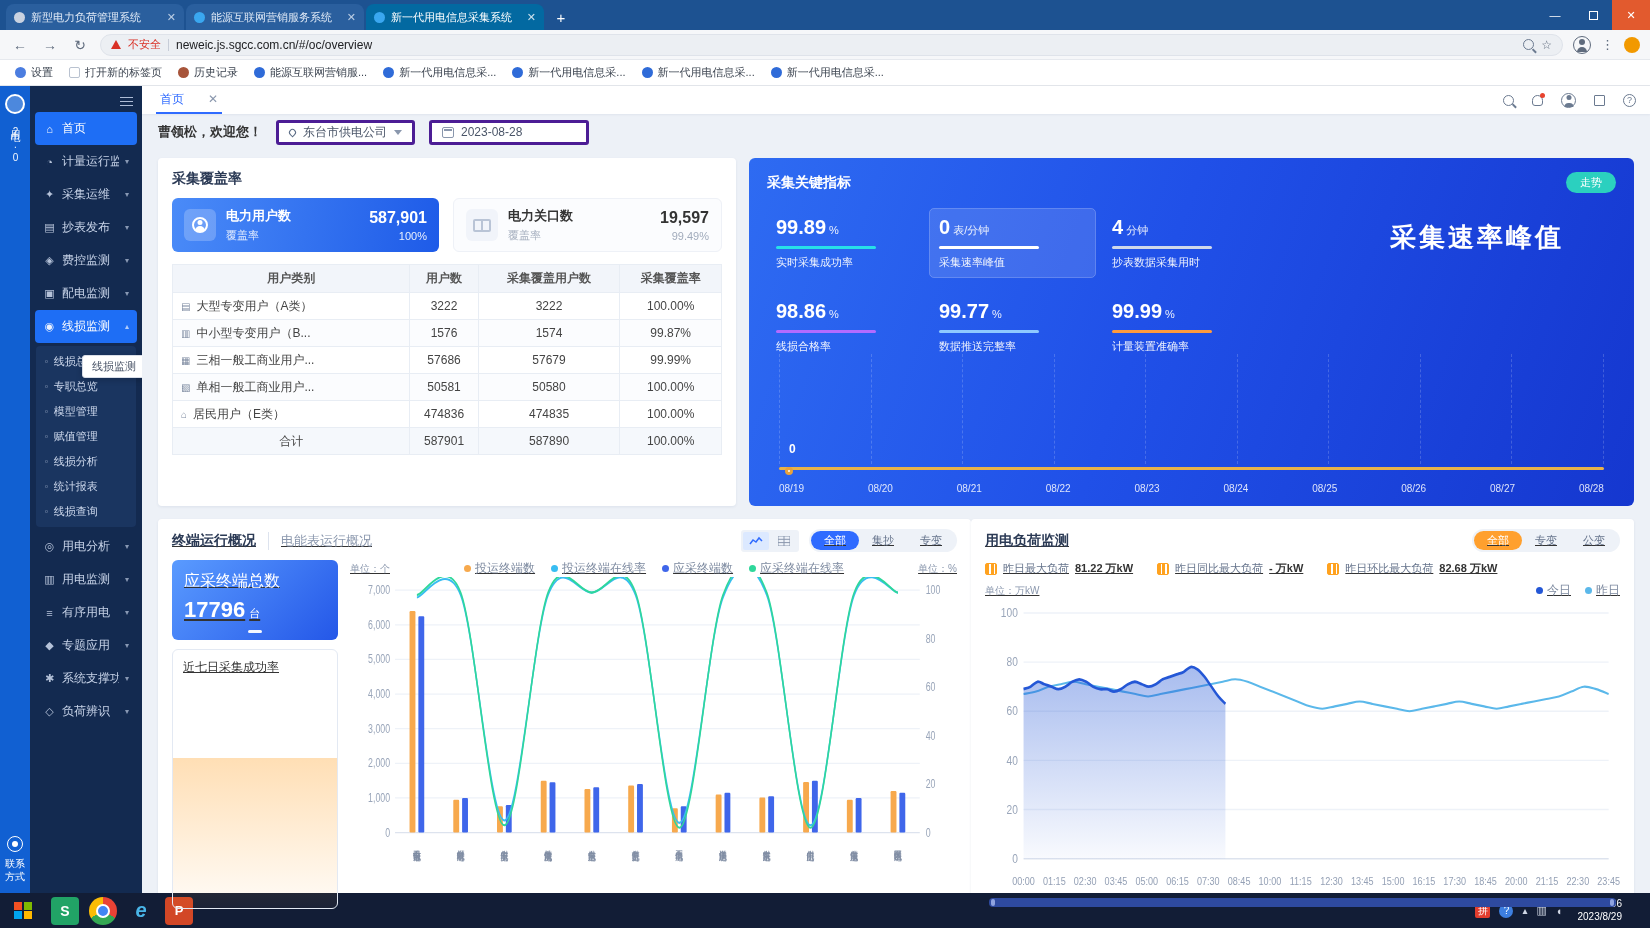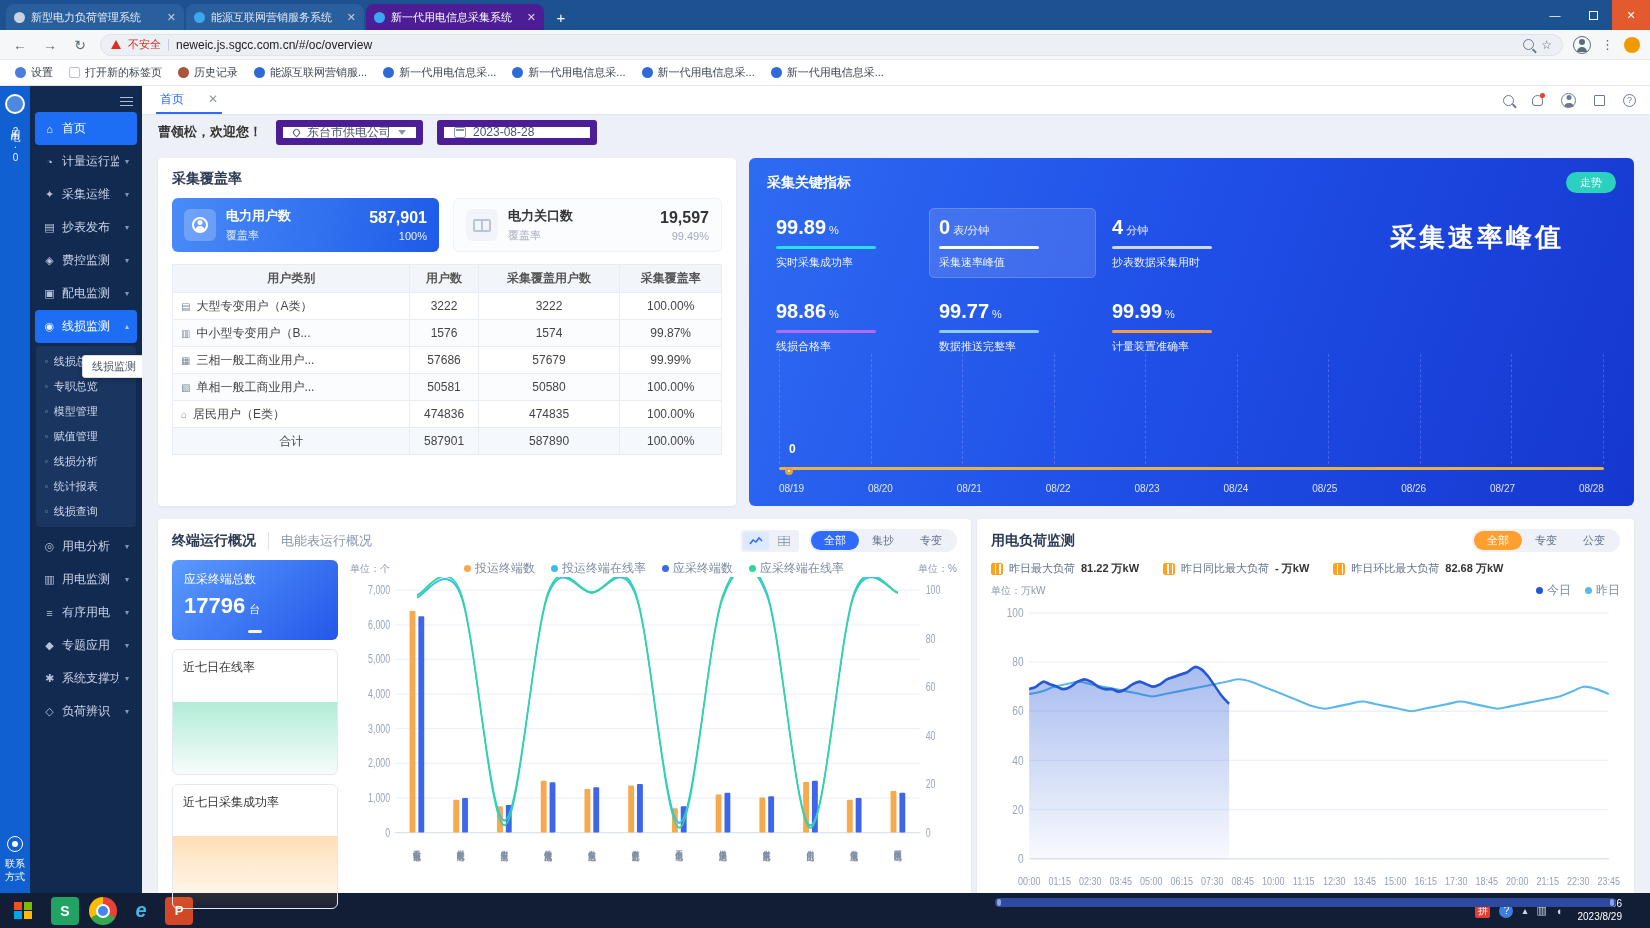--- a/index.html
+++ b/index.html
@@ -4,21 +4,21 @@
 <style>
   * { margin:0; padding:0; box-sizing:border-box; }
   html,body { width:1650px; height:928px; overflow:hidden; }
   body { font-family:"Liberation Sans","DejaVu Sans",sans-serif; font-size:12px; color:#333; background:#edf1f7; }
   .screen { width:1650px; height:928px; display:flex; flex-direction:column; }
 
   
   .titlebar { height:30px; background:#1d5291; display:flex; align-items:flex-end; padding-left:6px; position:relative; flex:none; }
   .tabstrip { display:flex; align-items:flex-end; height:100%; }
   .tab { width:178px; height:26px; display:flex; align-items:center; gap:6px; padding:0 8px; color:#dfe9f6; font-size:11px; background:#2a5f9e; border-radius:8px 8px 0 0; margin-right:2px; overflow:hidden; white-space:nowrap; }
-  .tab.active { background:#4c1d95; color:#fff; }
+  .tab.active { background:#0369a1; color:#fff; }
   .tab .favicon { width:11px; height:11px; border-radius:50%; flex:none; }
   .tab .tab-title { flex:1; overflow:hidden; text-overflow:ellipsis; }
   .tab .tab-close { opacity:.8; font-size:11px; flex:none; }
   .newtab { width:22px; height:22px; color:#fff; font-size:15px; display:flex; align-items:center; justify-content:center; margin:0 0 2px 4px; border-radius:50%; }
   .wincontrols { position:absolute; right:0; top:0; height:30px; display:flex; }
   .winbtn { width:38px; height:30px; display:flex; align-items:center; justify-content:center; color:#fff; font-size:11px; }
   .winbtn .maxbox { width:9px; height:9px; border:1.5px solid #fff; }
   .winbtn.close { background:#e25a2e; }
 
   .toolbar { height:30px; background:#f6f7f9; display:flex; align-items:center; gap:10px; padding:0 10px; flex:none; border-bottom:1px solid #e6e9ee; }
@@ -76,30 +76,30 @@
   .bell-ic { width:11px; height:11px; border:1.5px solid #6b7a90; border-radius:50% 50% 3px 3px; position:relative; }
   .bell-ic::before { content:''; position:absolute; right:-3px; top:-3px; width:5px; height:5px; border-radius:50%; background:#e8432e; }
   .avatar-ic { width:15px; height:15px; border-radius:50%; border:1.5px solid #6b7a90; position:relative; }
   .avatar-ic::before { content:''; position:absolute; top:1px; left:50%; transform:translateX(-50%); width:5px; height:5px; border-radius:50%; background:#6b7a90; }
   .avatar-ic::after { content:''; position:absolute; bottom:0; left:50%; transform:translateX(-50%); width:9px; height:4px; border-radius:4px 4px 0 0; background:#6b7a90; }
   .expand-ic { width:11px; height:11px; border:1.5px solid #6b7a90; border-radius:1px; }
   .help-ic { width:13px; height:13px; border-radius:50%; border:1.5px solid #6b7a90; color:#6b7a90; font-size:9px; display:flex; align-items:center; justify-content:center; }
 
   .greet-row { height:36px; display:flex; align-items:center; gap:14px; padding:0 16px; flex:none; }
   .greeting { font-size:13px; font-weight:bold; color:#333; }
-  .org-select, .date-input { background:#fff; border:7px solid #4c1d95; border-radius:3px; height:25px; display:flex; align-items:center; gap:7px; padding:0 10px; color:#4a5568; font-size:12px; }
+  .org-select, .date-input { background:#fff; border:3px solid #4c1d95; border-radius:3px; height:25px; display:flex; align-items:center; gap:7px; padding:0 10px; color:#4a5568; font-size:12px; }
   .pin-ic { width:7px; height:7px; border:1.5px solid #5a6b85; border-radius:50% 50% 50% 0; transform:rotate(-45deg); }
   .caret { width:0; height:0; border-left:4px solid transparent; border-right:4px solid transparent; border-top:5px solid #8a97ad; }
   .cal-ic { width:12px; height:11px; border:1.5px solid #8a97ad; border-radius:2px; position:relative; }
   .cal-ic::before { content:''; position:absolute; top:1px; left:1px; right:1px; height:2px; background:#8a97ad; }
   .date-input { width:160px; }
 
   .content { flex:1; padding:8px 16px 0; display:flex; flex-direction:column; gap:13px; min-height:0; }
   .row1 { display:flex; gap:13px; height:348px; flex:none; }
-  .row2 { display:flex; gap:6px; height:400px; flex:none; }
+  .row2 { display:flex; gap:0; height:400px; flex:none;text-decoration:underline; }
   .panel { background:#fff; border-radius:4px; box-shadow:0 1px 3px rgba(20,50,100,.08); }
   .panel-title { font-size:14px; font-weight:bold; color:#2b3a55; }
 
   
   .coverage-panel { width:578px; padding:12px 14px; display:flex; flex-direction:column; flex:none; }
   .cov-cards { display:flex; gap:14px; margin:10px 0 12px; }
   .cov-card { flex:1; height:54px; border-radius:6px; display:flex; align-items:center; padding:17px 12px; gap:10px; }
   .cov-card.blue { background:linear-gradient(100deg,#4a8bf8,#1e5be8); color:#fff; }
   .cov-card.white { background:#fbfcfe; border:1px solid #eef1f7; }
   .cov-ic { width:32px; height:32px; border-radius:6px; display:flex; align-items:center; justify-content:center; flex:none; }
@@ -154,21 +154,21 @@
   .toggle-group { margin-left:auto; display:flex; gap:2px; background:#eef2f8; border-radius:3px; padding:2px; }
   .tg-btn { width:26px; height:18px; border-radius:2px; display:flex; align-items:center; justify-content:center; }
   .tg-btn.active { background:#dce9ff; }
   .pill-group { display:flex; background:#eef2f8; border-radius:12px; padding:2px; margin-left:10px; }
   .pill { padding:2px 13px; border-radius:10px; font-size:11px; color:#66748c; }
   .pill.on-blue { background:#2f6bff; color:#fff; }
   .pill.on-orange { background:#ffa02e; color:#fff; }
   .term-body { flex:1; display:flex; gap:12px; margin-top:8px; min-height:0; }
   .term-cards { width:166px; display:flex; flex-direction:column; gap:9px; flex:none; }
   .tc1 { height:80px; border-radius:6px; background:linear-gradient(135deg,#5a9bff,#2457e8); color:#fff; padding:11px 12px; position:relative; flex:none; }
-  .tc1 .t { font-size:12px; }
+  .tc1 .t { font-size:16px; }
   .tc1 .v { font-size:22px; font-weight:bold; margin-top:5px; }
   .tc1 .u { font-size:11px; font-weight:normal; margin-left:4px; }
   .tc1 .dash { position:absolute; bottom:7px; left:50%; transform:translateX(-50%); width:14px; height:3px; background:rgba(255,255,255,.95); border-radius:2px; }
   .tc2, .tc3 { flex:1; border:1px solid #e3e9f3; border-radius:6px; padding:9px 10px; position:relative; overflow:hidden; font-size:12px; color:#333; }
   .tc2::after { content:''; position:absolute; left:0; right:0; bottom:0; height:58%; background:linear-gradient(180deg,rgba(52,205,150,.38),rgba(52,205,150,.04)); }
   .tc3::after { content:''; position:absolute; left:0; right:0; bottom:0; height:58%; background:linear-gradient(180deg,rgba(255,170,60,.38),rgba(255,170,60,.04)); }
   .term-chart-wrap { flex:1; display:flex; flex-direction:column; min-width:0; }
   .tc-toprow { display:flex; align-items:center; font-size:10px; color:#8a97ad; flex:none; }
   .tc-legend { flex:1; display:flex; justify-content:center; gap:16px; }
   .legend-item { display:flex; align-items:center; gap:4px; font-size:12px; color:#7d8aa0; }
@@ -616,23 +616,20 @@
                 <span class="pill">集抄</span>
                 <span class="pill">专变</span>
               </div>
             </div>
             <div class="term-body">
               <div class="term-cards">
                 <div class="tc1">
                   <div class="t">应采终端总数</div>
                   <div class="v"><span>17796</span><span class="u">台</span></div>
                   <div class="dash"></div>
-                </div>
-                <div class="tc2">
-                  <span>近七日在线率</span>
                 </div>
                 <div class="tc3">
                   <span>近七日采集成功率</span>
                 </div>
               </div>
               <div class="term-chart-wrap">
                 <div class="tc-toprow">
                   <span>单位：个</span>
                   <span class="tc-legend">
                       <span class="legend-item">

